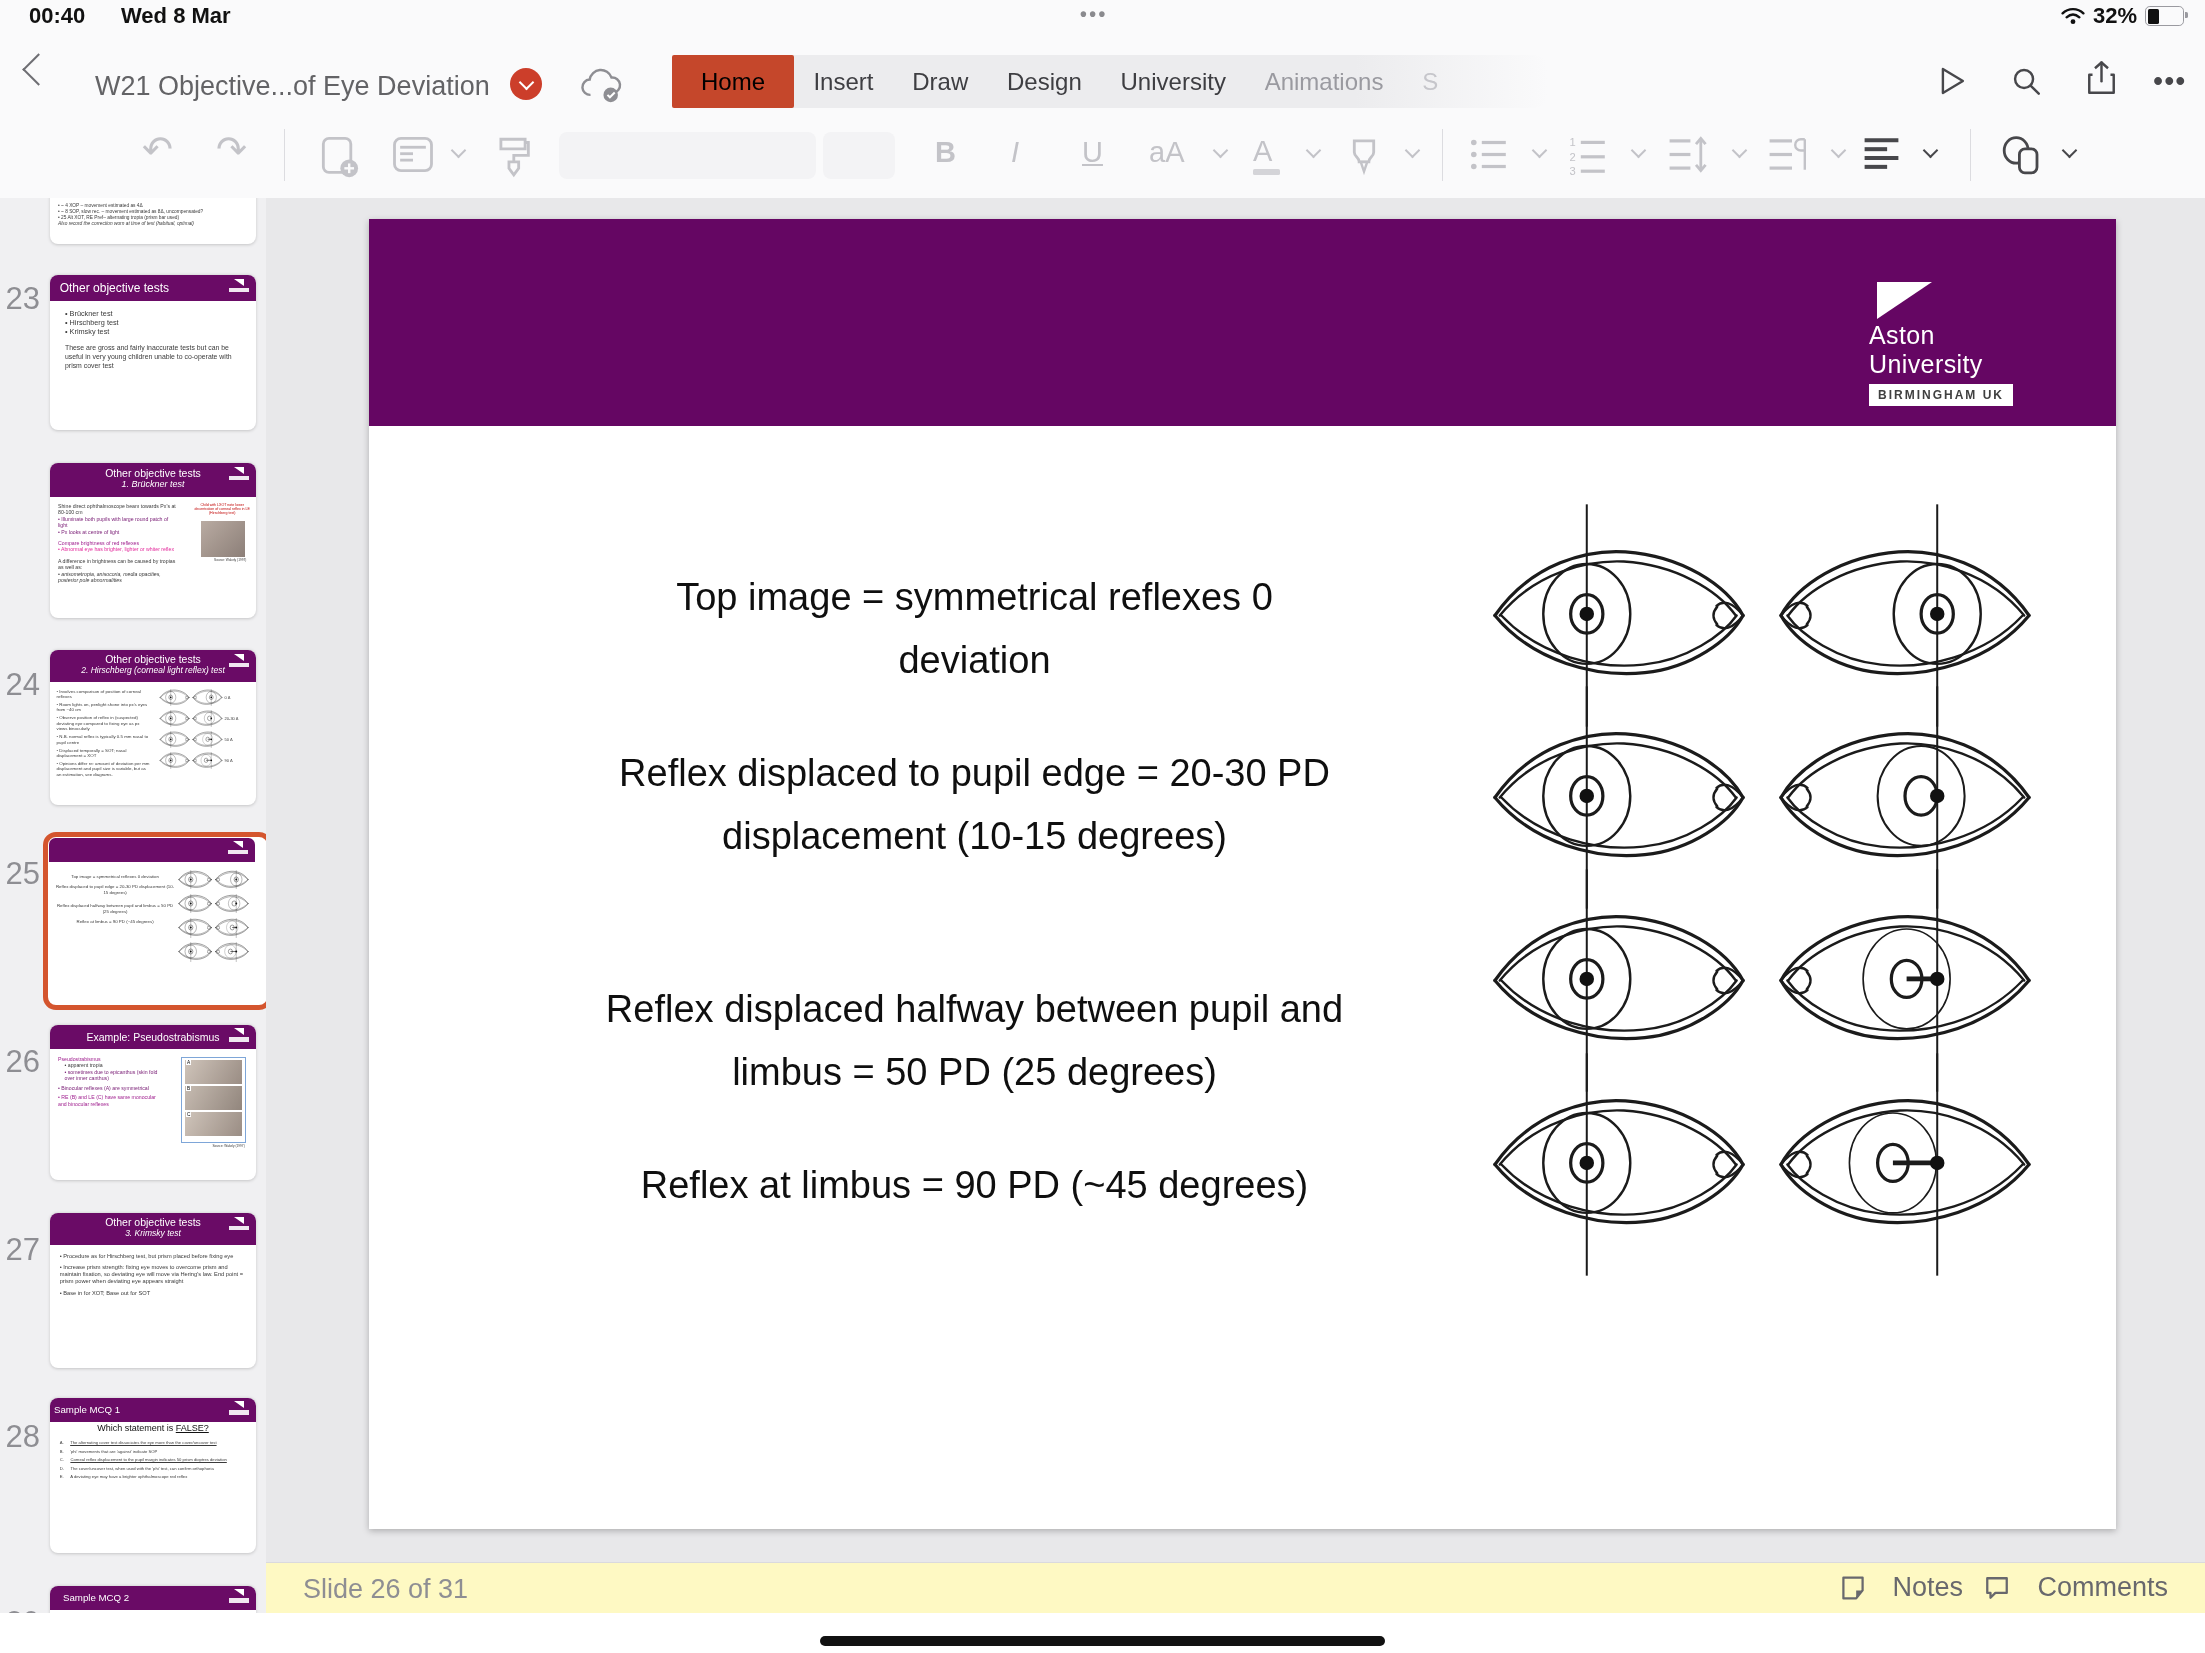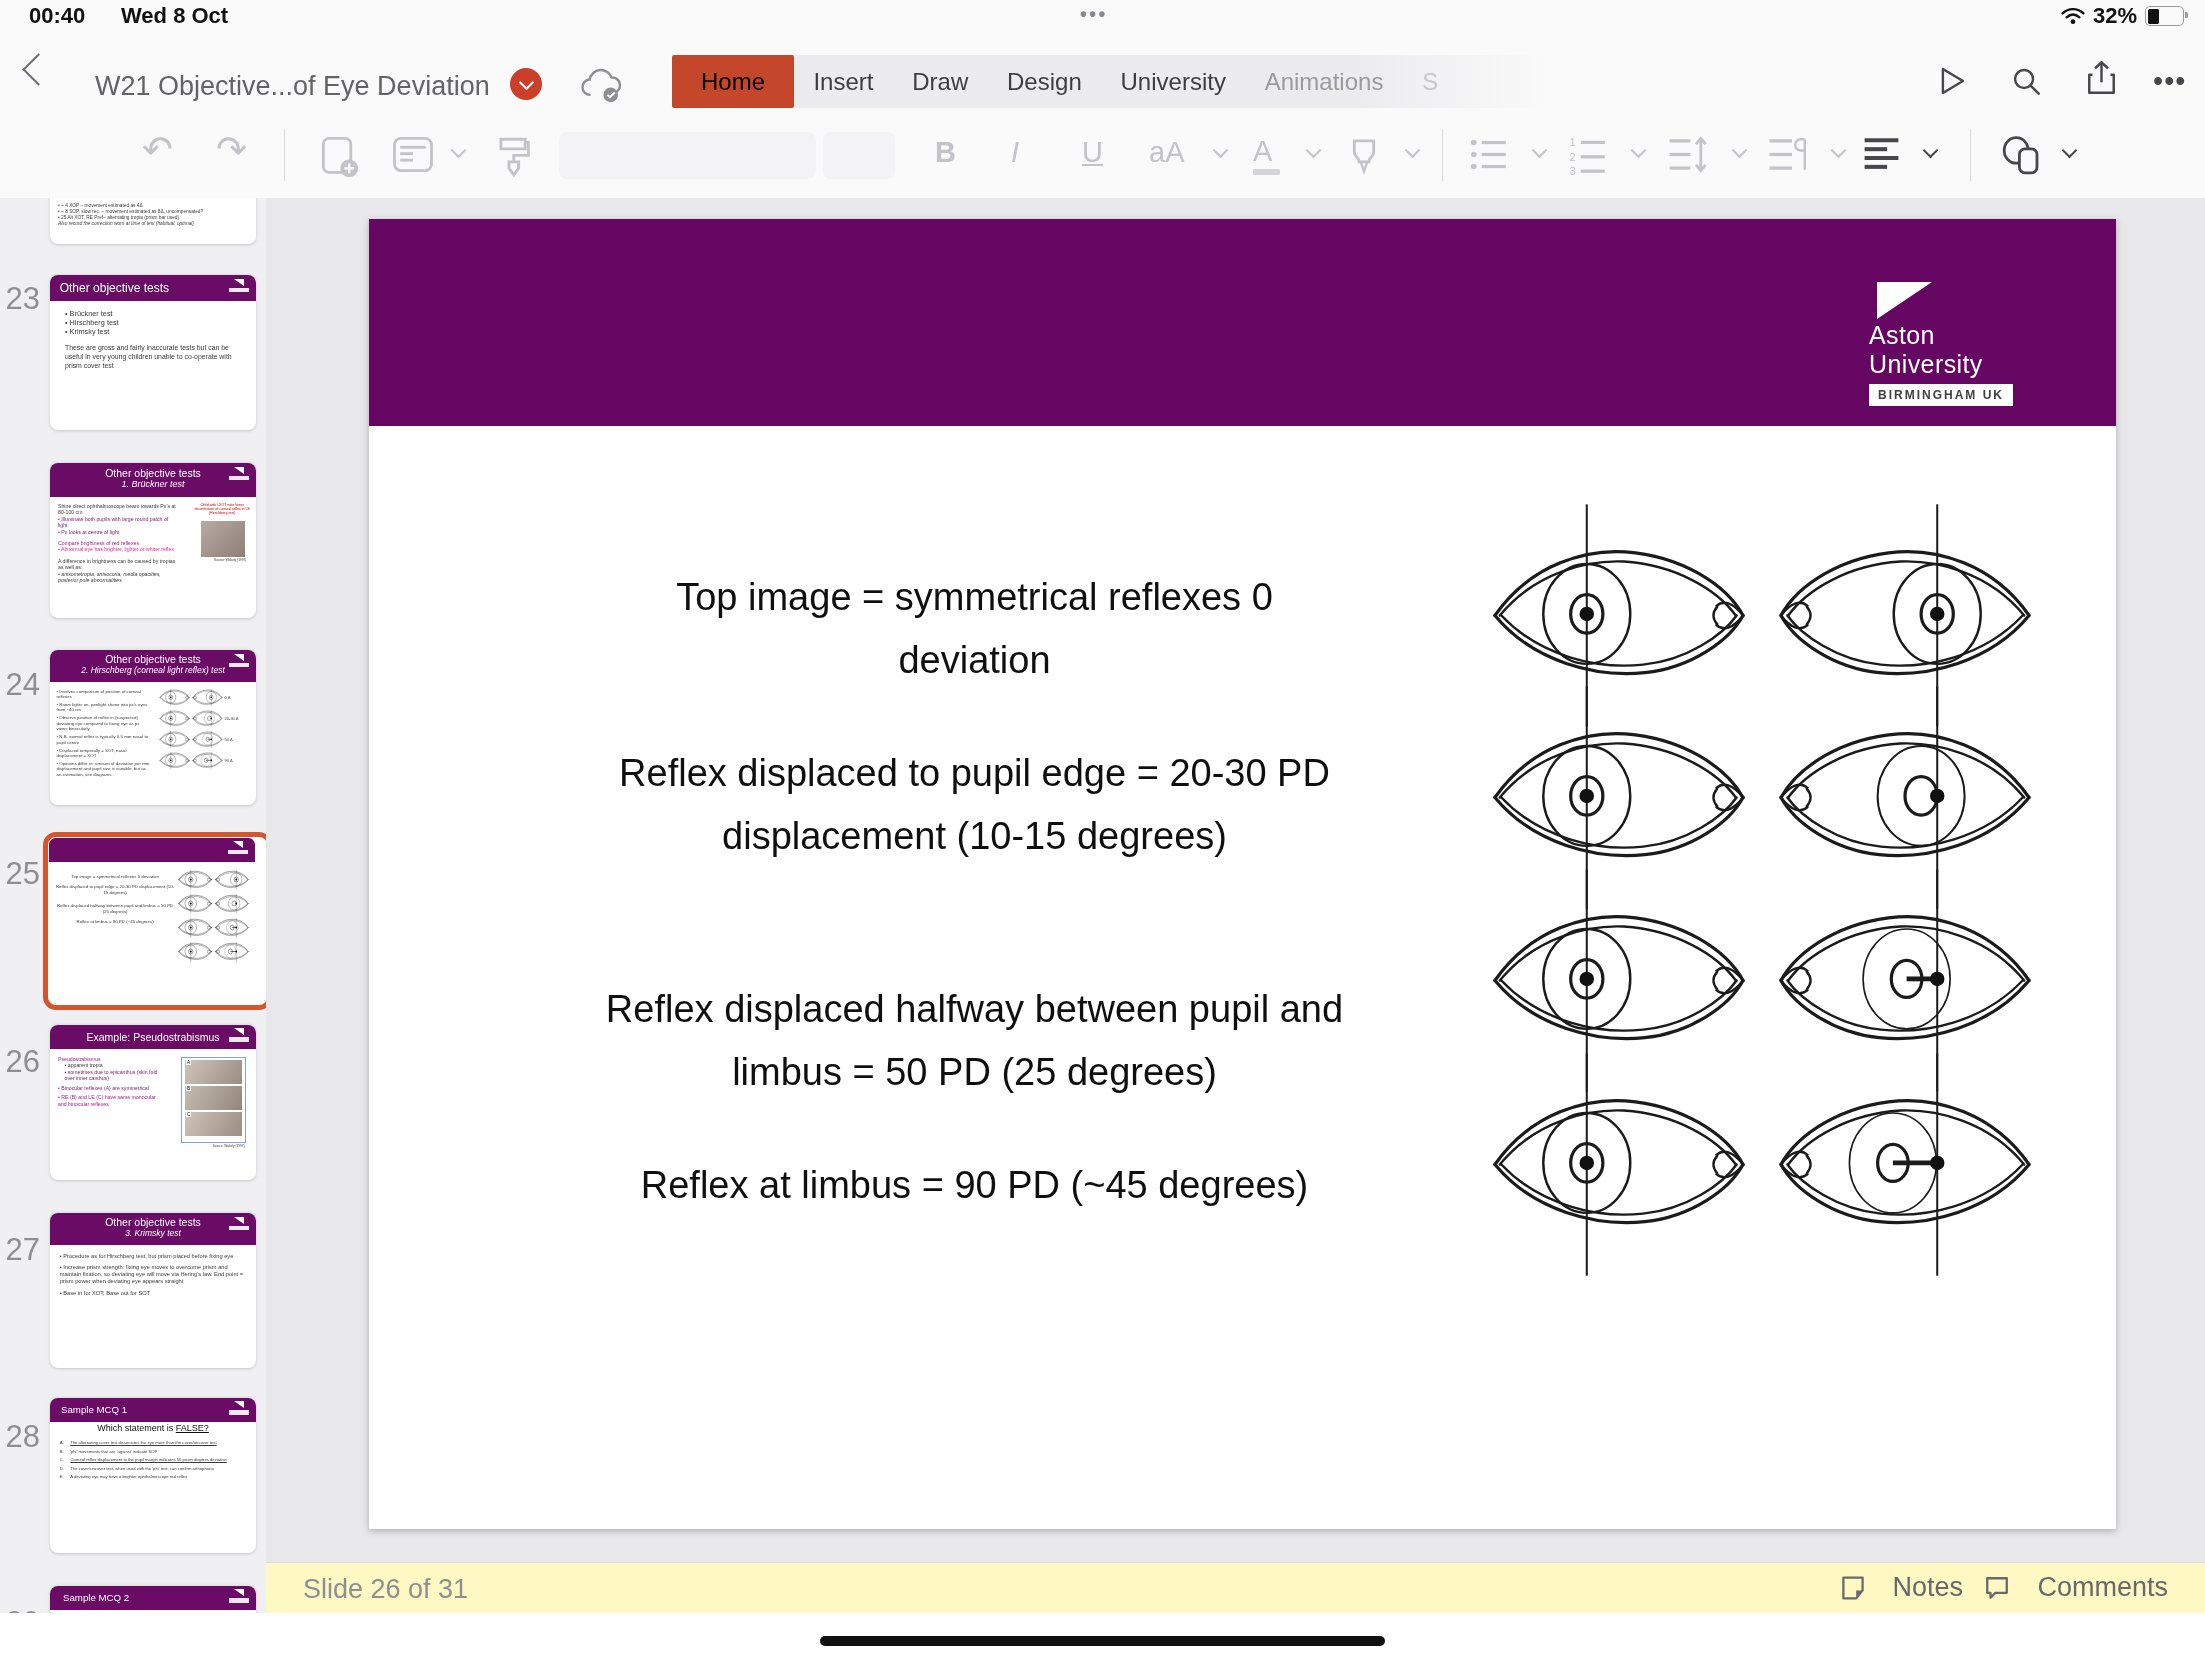--- a/index.html
+++ b/index.html
@@ -116,21 +116,21 @@
       <ellipse cx="145" cy="88" rx="19" ry="23" stroke-width="4"></ellipse>
       <line x1="145" y1="88" x2="200" y2="88" stroke-width="6"></line>
       <circle cx="200" cy="88" r="9" fill="#111" stroke="none"></circle>
     </g>
   </defs>
 </svg>
 
 <div id="chrome">
   <div id="statusbar">
     <span class="abs" style="left:29px;top:3.2px">00:40</span>
-    <span class="abs" style="left:121px;top:3.2px">Wed 8 Oct</span>
+    <span class="abs" style="left:121px;top:3.2px">Wed 8 Mar</span>
     <span class="abs dots" style="left:1080px;top:3.2px">•••</span>
     <div class="abs sb-right" style="right:21px;top:3.2px">
       <svg width="24" height="19.4" viewBox="0 0 30 24">
         <path d="M2 9 C9 2 21 2 28 9" fill="none" stroke="#111" stroke-width="3" stroke-linecap="round"></path>
         <path d="M7 14 C12 9.5 18 9.5 23 14" fill="none" stroke="#111" stroke-width="3" stroke-linecap="round"></path>
         <circle cx="15" cy="19.5" r="3" fill="#111"></circle>
       </svg>
       <span>32%</span>
       <div class="battery">
           <div class="lvl"></div>
@@ -496,21 +496,21 @@
     </div>
     <div style="padding:8px 9.7px;font-size:5.7px" class="tl">
       <div>• Procedure as for Hirschberg test, but prism placed before fixing eye</div>
       <div style="margin-top:4px">• Increase prism strength: fixing eye moves to overcome prism and maintain fixation, so deviating eye will move via Hering's law. End point = prism power when deviating eye appears straight</div>
       <div style="margin-top:4px">• Base in for XOT; Base out for SOT</div>
     </div>
   </div>
 
   <div class="snum" style="top:1407px">29</div>
   <div class="thm" style="top:1200px">
-    <div class="thm-h" style="height:24px;font-size:9.7px;line-height:24px;padding-left:11px">
+    <div class="thm-h" style="height:24px;font-size:9.7px;line-height:24px;padding-left:4px">
       <span>Sample MCQ 1</span>
       <div class="minilogo" style="top:3.2px">
           <div class="tri"></div>
           <div class="bar"></div>
         </div>
     </div>
     <div style="text-align:center;font-size:9px;margin-top:1px;color:#111">
       <span>Which statement is </span><span style="text-decoration:underline">FALSE?</span>
     </div>
     <div style="padding:4.8px 9.7px;font-size:4.2px" class="tl">

